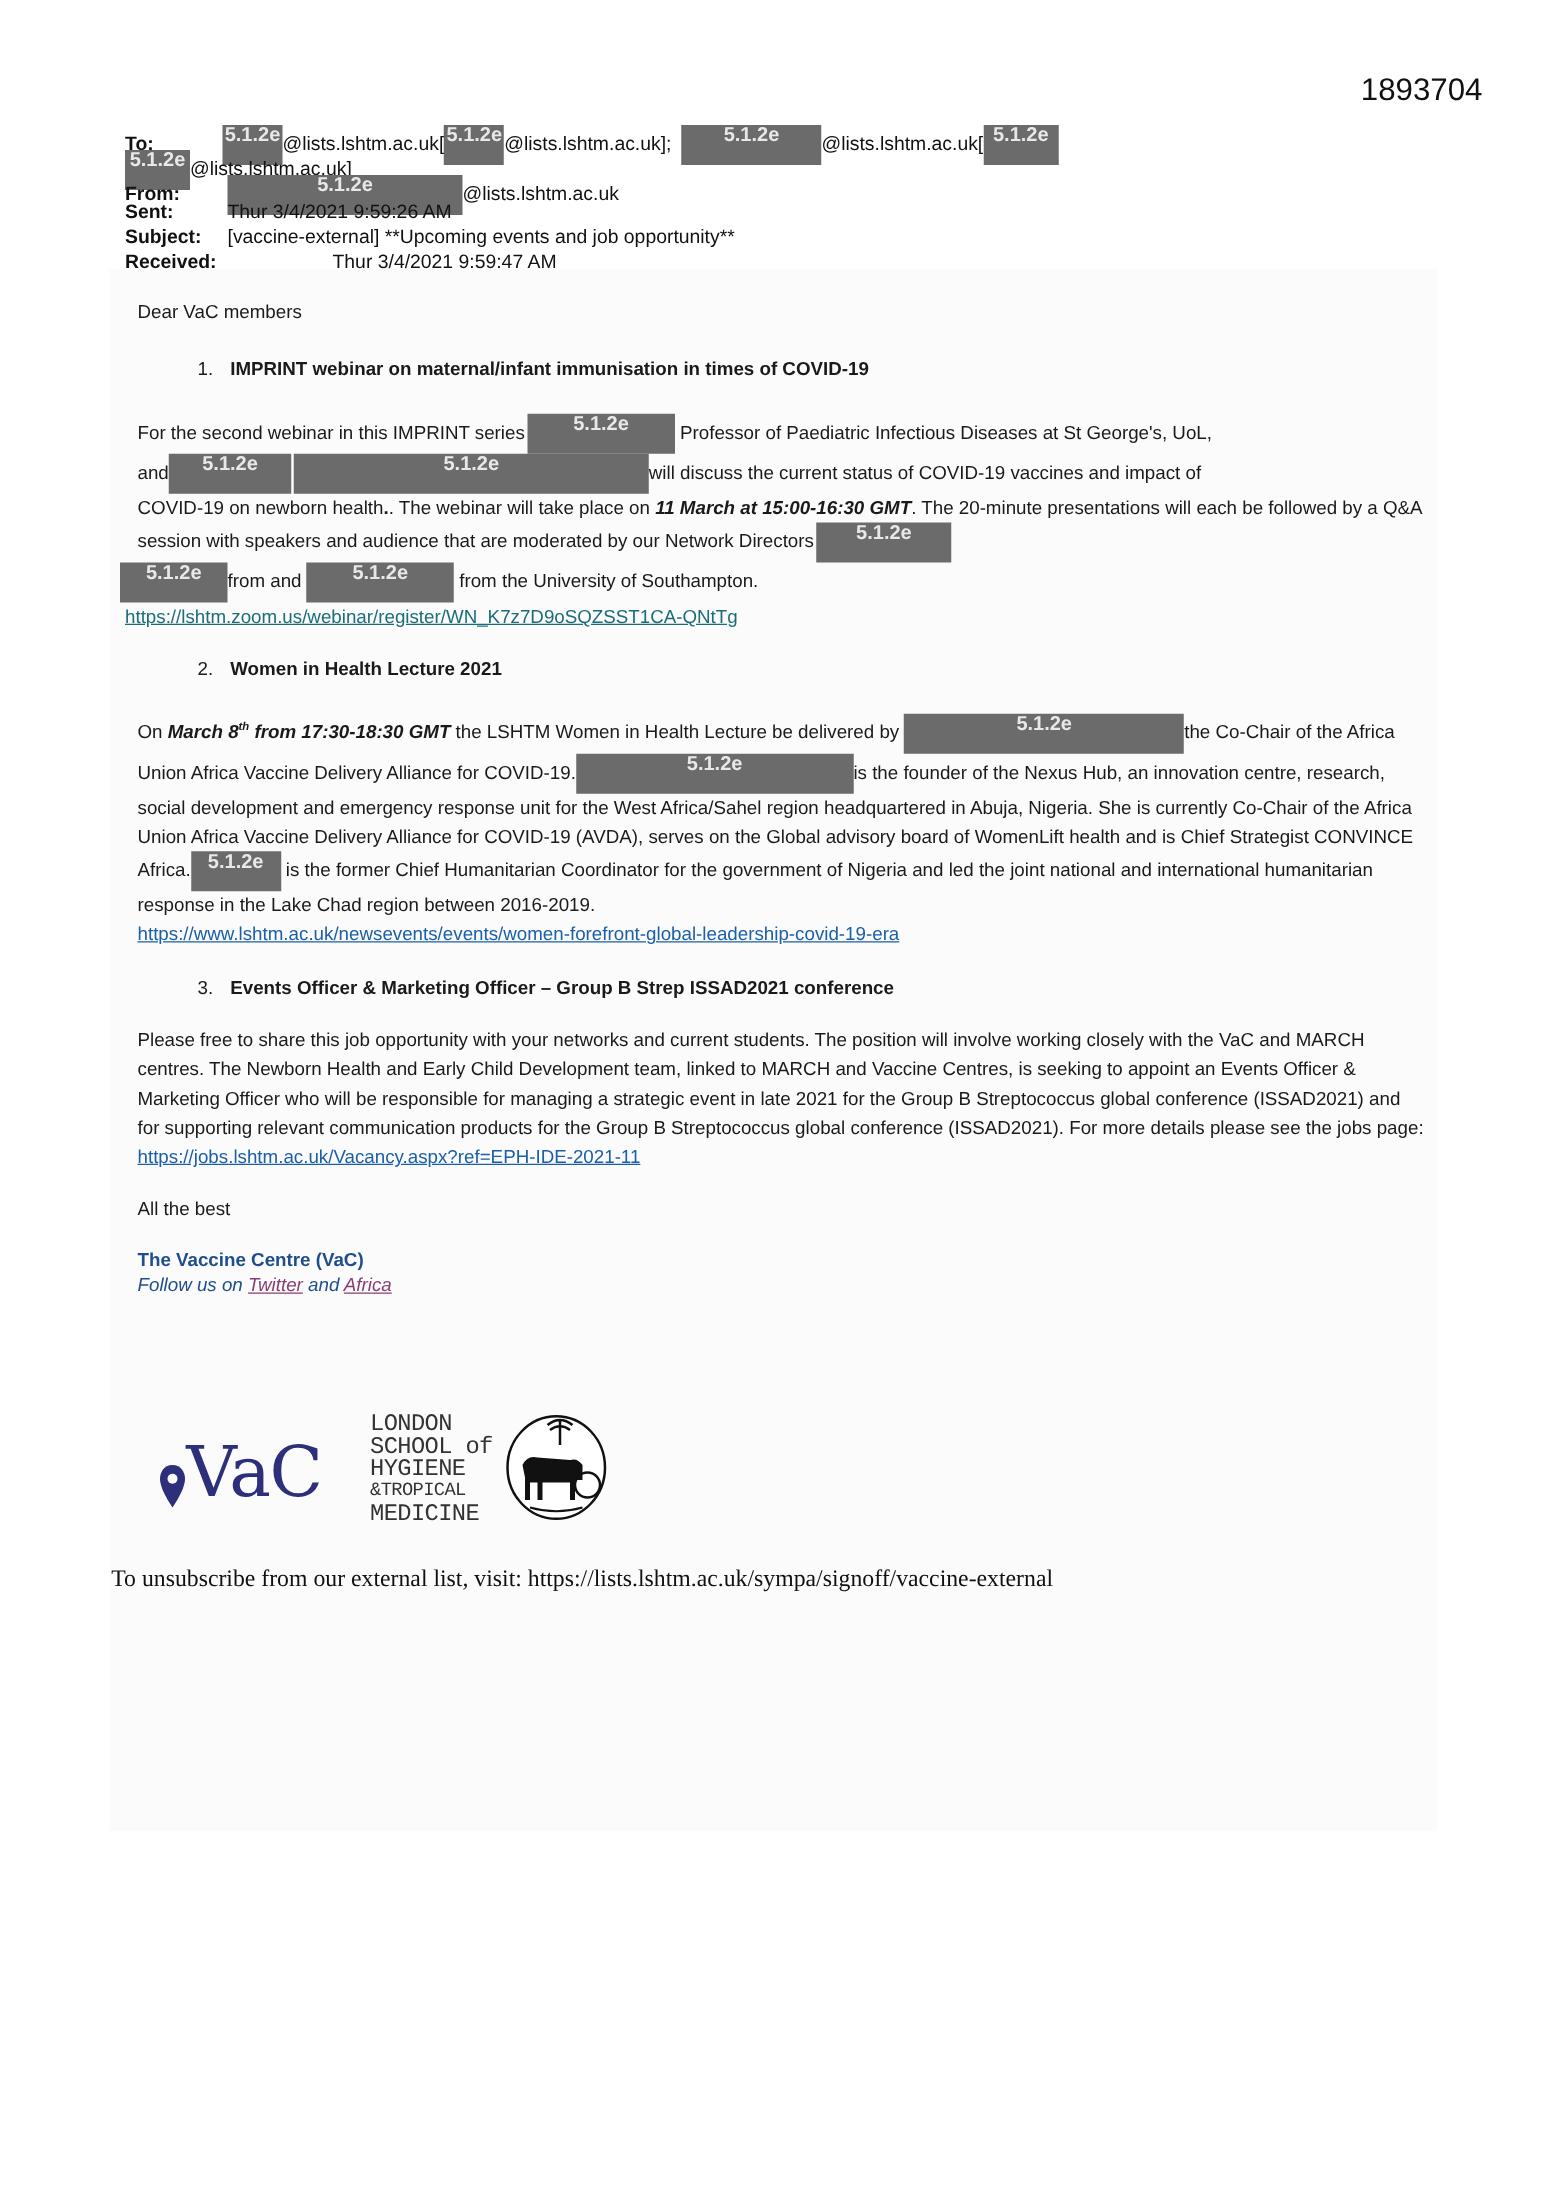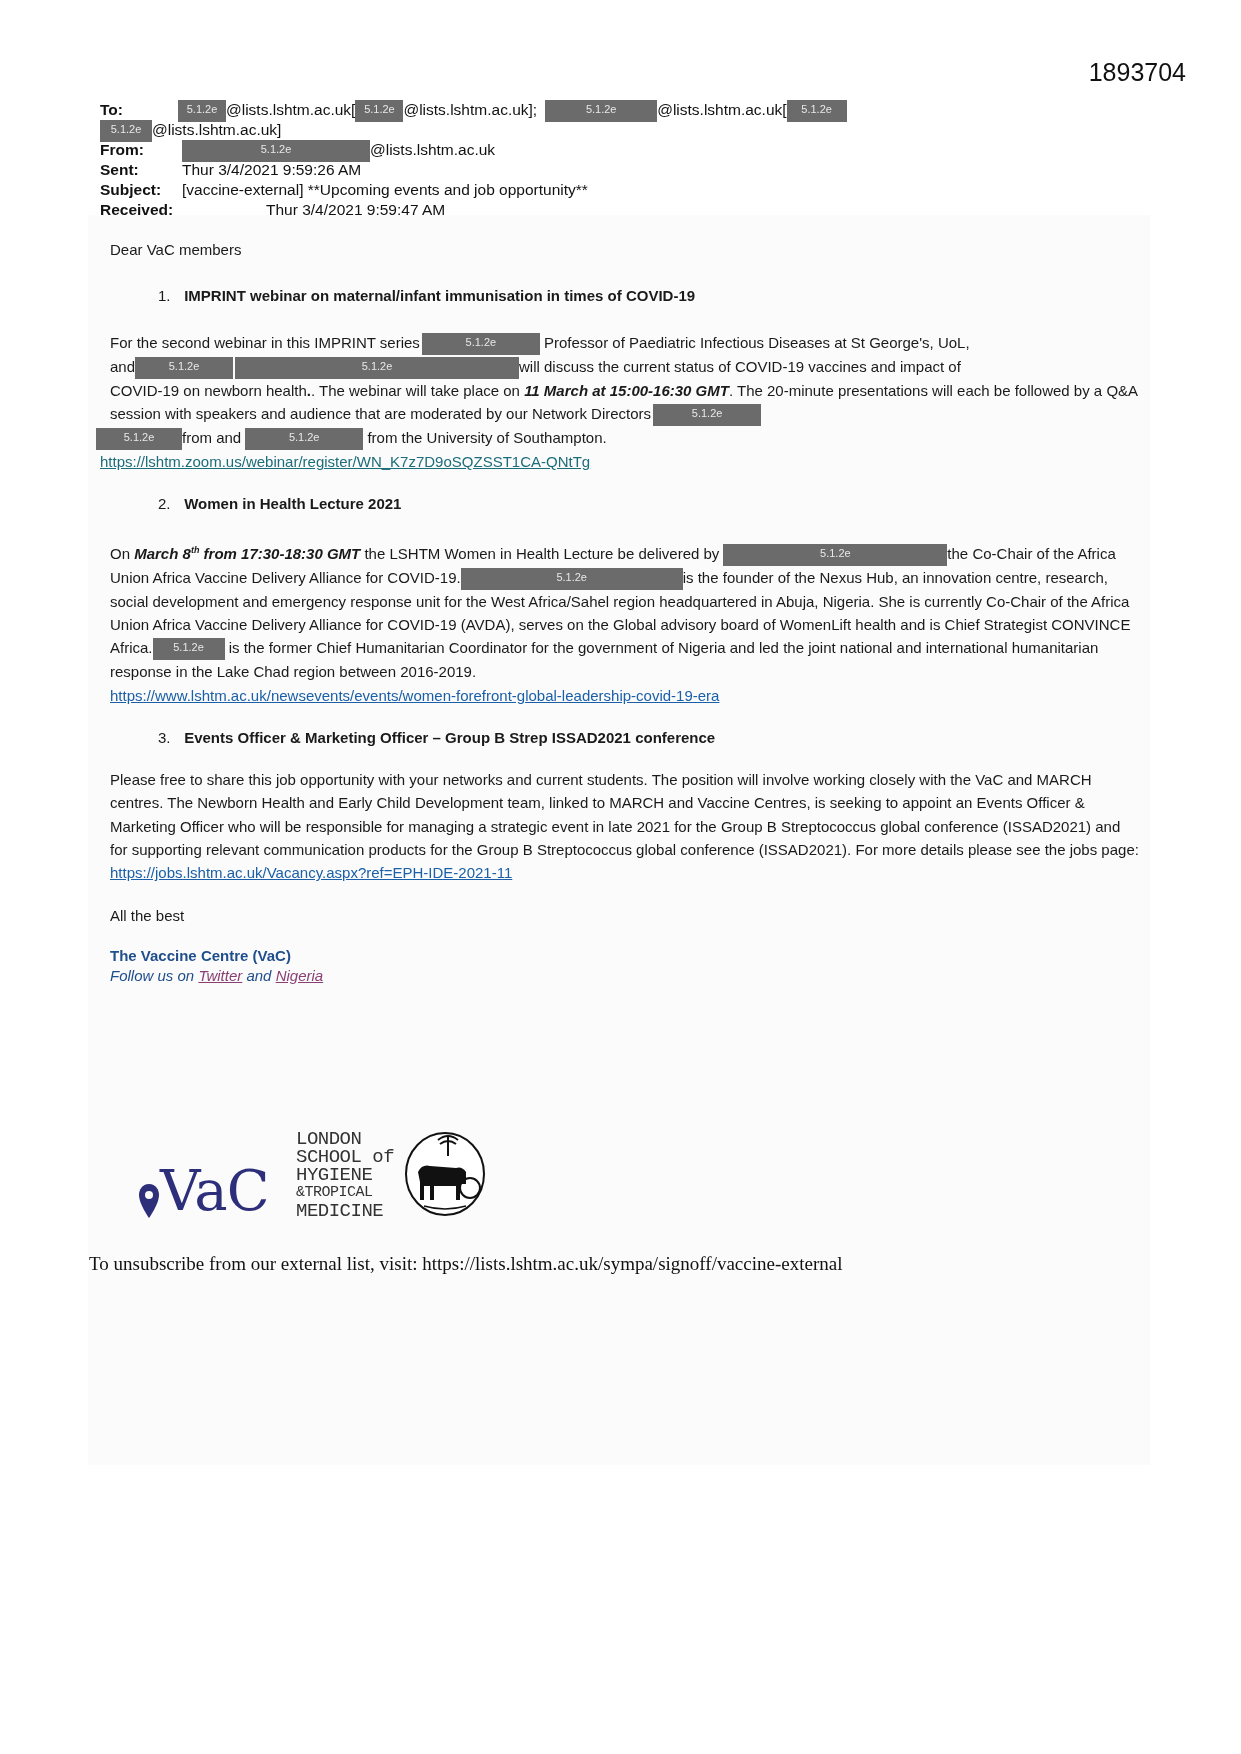--- a/index.html
+++ b/index.html
@@ -1,21 +1,21 @@
 <!DOCTYPE html>
 <html><head>
   <meta charset="utf-8">
   <style>
     html, body { margin: 0; padding: 0; background: #ffffff; }
     body { width: 1241px; height: 1754px; position: relative; overflow: hidden; font-family: "Liberation Sans", sans-serif; color: #111; }
     .docnum { position: absolute; right: 55px; top: 58px; font-size: 25px; font-family: "Liberation Sans", sans-serif; color: #111; }
     .hdr { position: absolute; left: 100px; top: 100px; font-family: "Liberation Sans", sans-serif; font-size: 15.5px; line-height: 20px; color: #111; }
     .hdr .row { white-space: nowrap; height: 20px; }
     .hdr .lbl { font-weight: bold; display: inline-block; }
-    .red { display: inline-block; background: #6b6b6b; color: #e8e8e8; font-size: 11px; text-align: center; height: 22px; line-height: 18px; vertical-align: middle; font-family: "Liberation Sans", sans-serif; }
+    .red { display: inline-block; background: #6b6b6b; color: #e8e8e8; font-size: 16px; text-align: center; height: 32px; line-height: 18px; vertical-align: middle; font-family: "Liberation Sans", sans-serif; font-weight: bold; }
     .panel { position: absolute; left: 88px; top: 215px; width: 1062px; height: 1250px; background: #fbfbfb; }
     .body { position: absolute; left: 110px; top: 238px; width: 1030px; font-family: "Liberation Sans", sans-serif; font-size: 15px; line-height: 23.3px; color: #1a1a1a; }
     .body p { margin: 0; }
     .sec { font-weight: bold; padding-left: 48px; }
     .sec .num { font-weight: normal; display: inline-block; width: 22px; }
     a.lnk { color: #1a5fa8; text-decoration: underline; }
     a.teal { color: #1b6d7a; }
     .sig-title { color: #1f4e8c; font-weight: bold; }
     .sig-it { color: #1f4e8c; font-style: italic; }
     .sig-it a { color: #8a3f73; text-decoration: underline; }
@@ -64,25 +64,25 @@
   <p><a class="lnk">https://www.lshtm.ac.uk/newsevents/events/women-forefront-global-leadership-covid-19-era</a></p>
 
   <p class="sec" style="margin-top:19px"><span class="num">3.</span> <span>Events Officer &amp; Marketing Officer – Group B Strep ISSAD2021 conference</span></p>
 
   <p style="margin-top:19px">Please free to share this job opportunity with your networks and current students. The position will involve working closely with the VaC and MARCH centres. The Newborn Health and Early Child Development team, linked to MARCH and Vaccine Centres, is seeking to appoint an Events Officer &amp; Marketing Officer who will be responsible for managing a strategic event in late 2021 for the Group B Streptococcus global conference (ISSAD2021) and for supporting relevant communication products for the Group B Streptococcus global conference (ISSAD2021).  For more details please see the jobs page:</p>
   <p><a class="lnk">https://jobs.lshtm.ac.uk/Vacancy.aspx?ref=EPH-IDE-2021-11</a></p>
 
   <p style="margin-top:19px">All the best</p>
 
   <p class="sig-title" style="margin-top:19px;line-height:20px">The Vaccine Centre (VaC)</p>
-  <p class="sig-it" style="line-height:20px"><span>Follow us on </span><a>Twitter</a><span> and </span><a>Nigeria</a></p>
+  <p class="sig-it" style="line-height:20px"><span>Follow us on </span><a>Twitter</a><span> and </span><a>Africa</a></p>
 </div>
 
 <div class="logos">
-  <div style="position:absolute;left:18px;top:14px;height:70px;width:150px;margin-top:12px;">
+  <div style="position:absolute;left:7px;top:14px;height:70px;width:150px;">
     <svg width="22" height="40" viewBox="0 0 22 40" style="position:absolute;left:0;top:26px">
       <path d="M11 2 C4 2 1 8 1 13 C1 22 11 36 11 36 C11 36 21 22 21 13 C21 8 18 2 11 2 Z" fill="#2e2f7a"></path>
       <circle cx="11" cy="13" r="4" fill="#fbfbfb"></circle>
     </svg>
     <span style="position:absolute;left:22px;top:0;font-family:'DejaVu Serif',serif;font-size:56px;color:#2e2f7a;letter-spacing:-1px;line-height:70px;">VaC</span>
   </div>
   <div style="position:absolute;left:176px;top:0;font-family:Liberation Mono, monospace;font-size:19px;line-height:18px;color:#333;letter-spacing:-0.5px;">
     <div>LONDON</div>
     <div>SCHOOL of</div>
     <div>HYGIENE</div>

